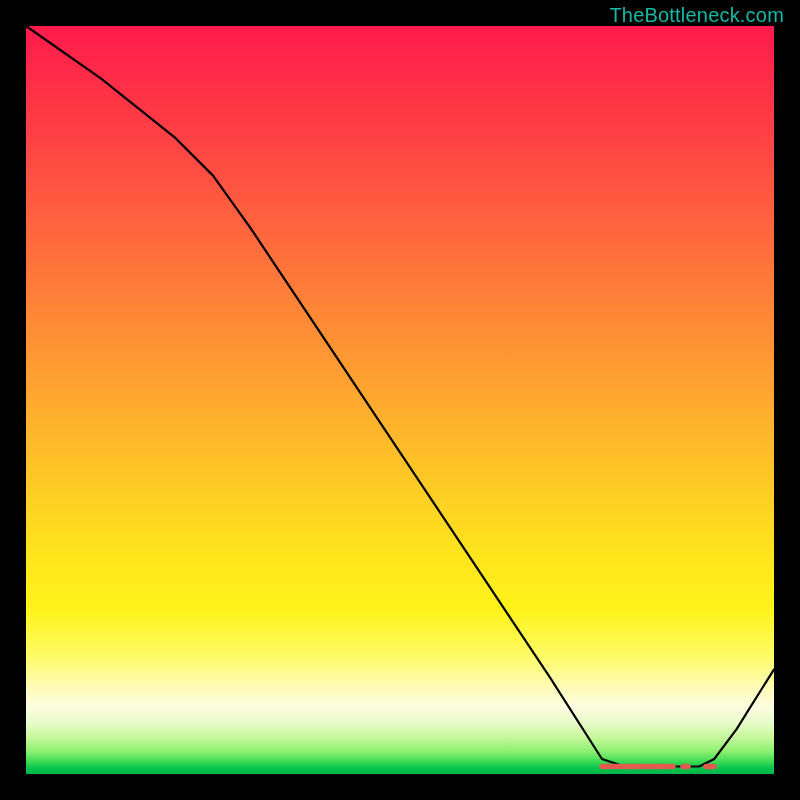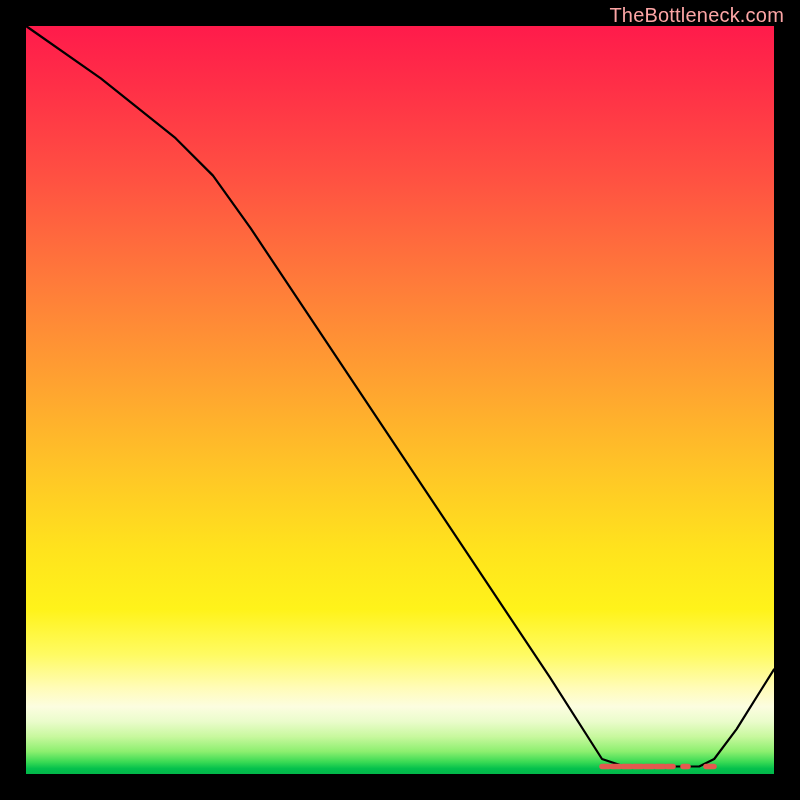--- a/index.html
+++ b/index.html
@@ -45,21 +45,21 @@
         #8cef6f 97%,
         #39da54 98.4%,
         #03c04c 99.3%,
         #02b74a 100%
       );
   }
   .watermark {
     position: absolute;
     top: 4px;
     right: 16px;
-    color: #fca5a5;
+    color: #14b8a6;
     font-size: 20px;
     letter-spacing: 0.2px;
     user-select: none;
   }
   svg.overlay {
     position: absolute;
     top: 26px;
     left: 26px;
     width: 748px;
     height: 748px;

